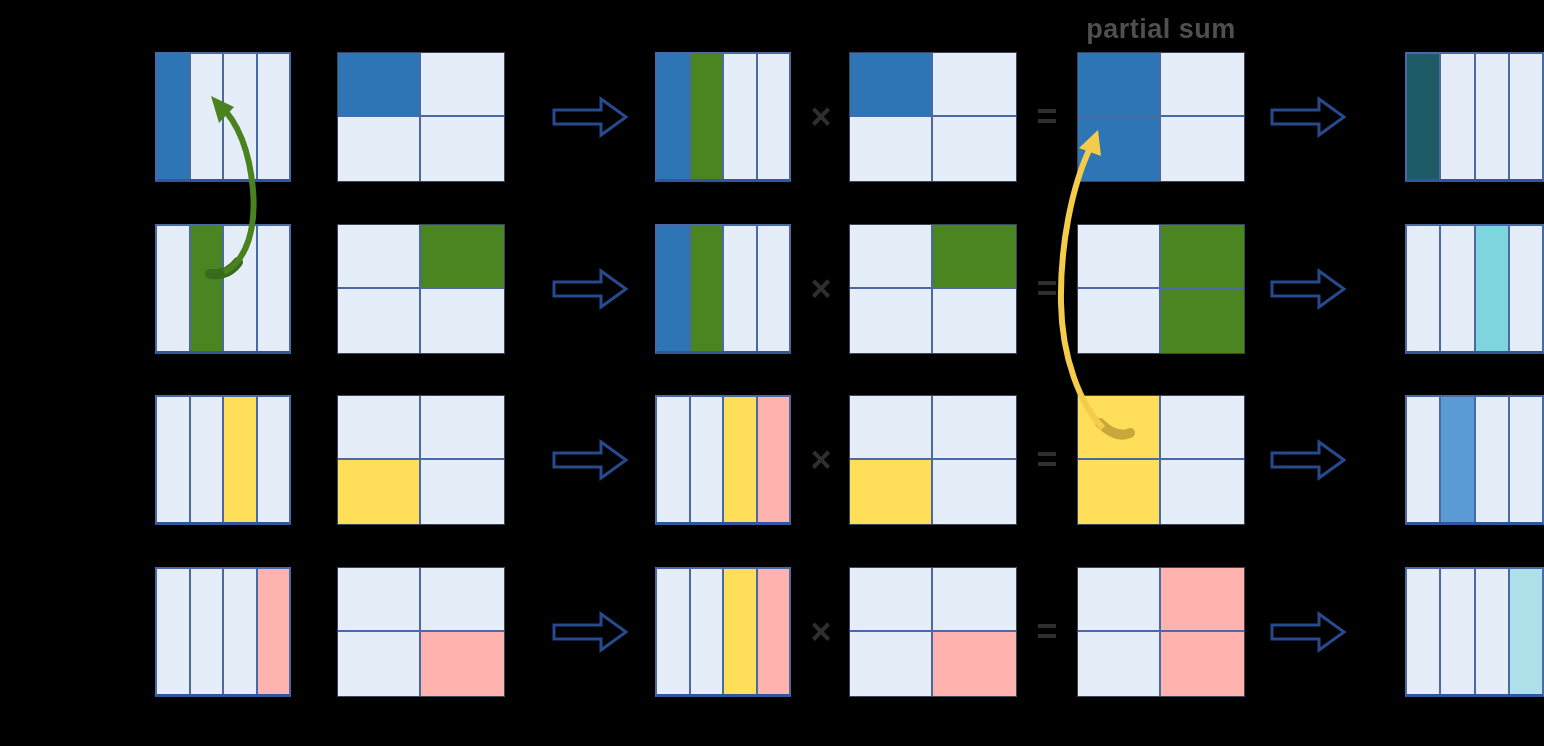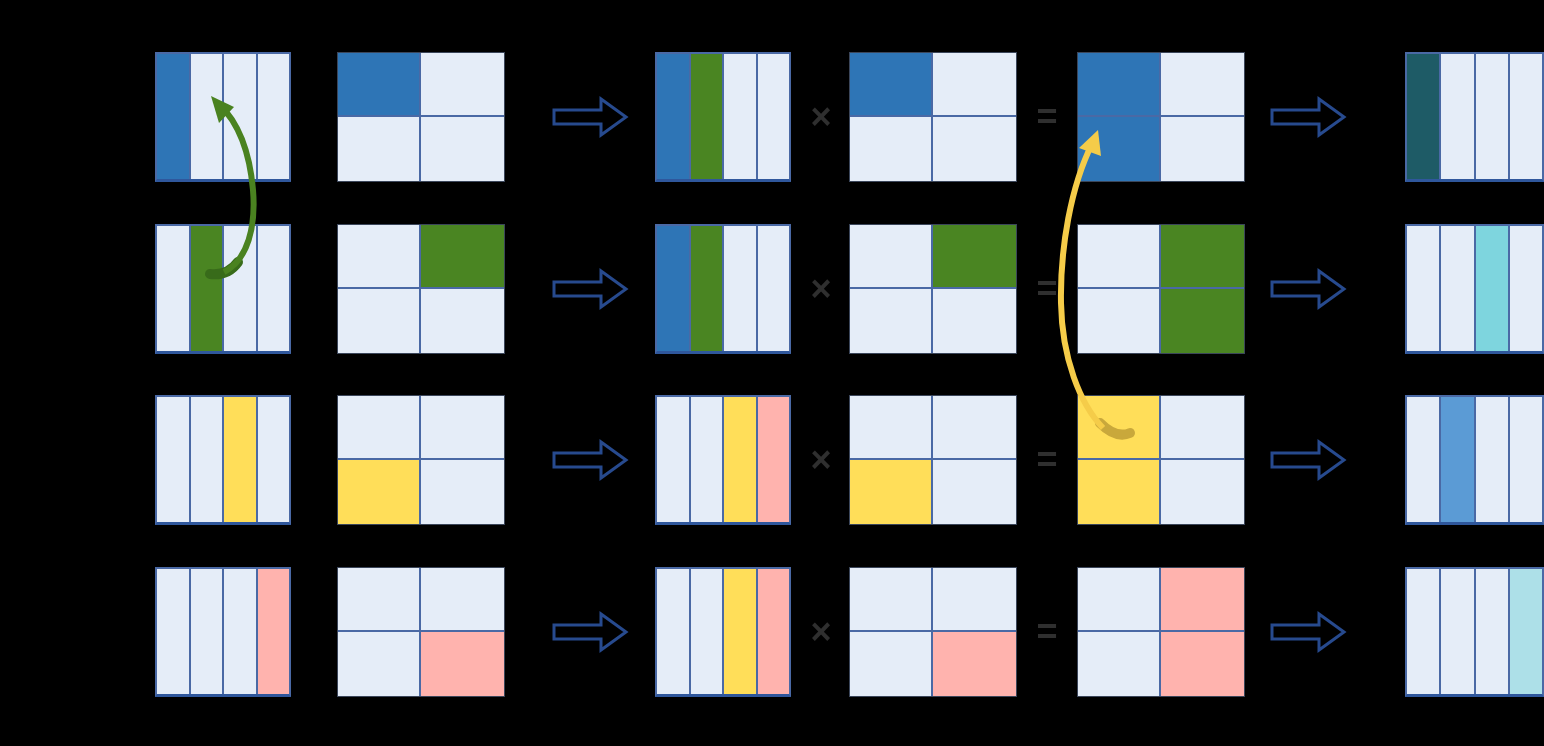--- a/index.html
+++ b/index.html
@@ -19,20 +19,21 @@
       line-height:1;user-select:none;}
   .pslabel{position:absolute;left:1077px;top:14px;width:168px;text-align:center;
            font-size:27px;font-weight:600;letter-spacing:0.5px;}
   .harrow{position:absolute;}
   .overlay{position:absolute;left:0;top:0;pointer-events:none;}
 </style>
 </head>
 <body>
 
 <div class="canvas">
+  <div class="pslabel" style="color: rgb(79, 79, 79);">partial sum</div>
   <div id="diagram">
       <div class="matrix vec" style="left: 155px; top: 52px; width: 136px; height: 130px;">
         <div class="cell" style="background: rgb(46, 117, 182);"></div>
         <div class="cell" style="background: rgb(229, 237, 248);"></div>
         <div class="cell" style="background: rgb(229, 237, 248);"></div>
         <div class="cell" style="background: rgb(229, 237, 248);"></div>
       </div>
       <div class="matrix m2" style="left: 337px; top: 52px; width: 168px; height: 130px;">
         <div class="cell" style="background: rgb(46, 117, 182);"></div>
         <div class="cell" style="background: rgb(229, 237, 248);"></div>

